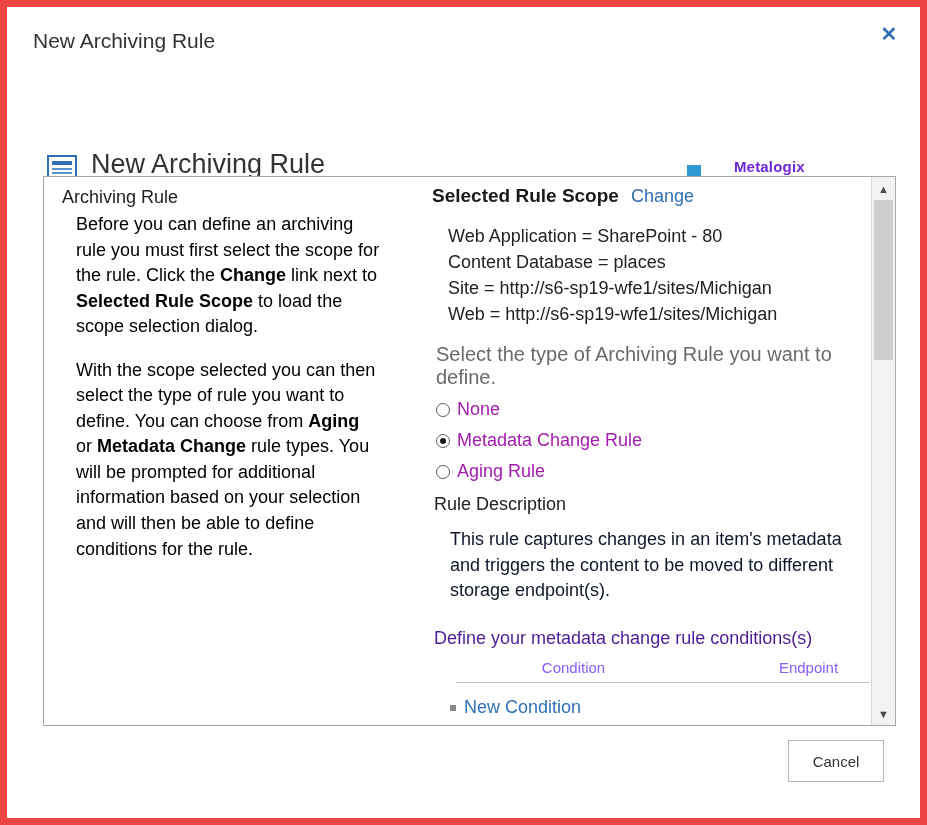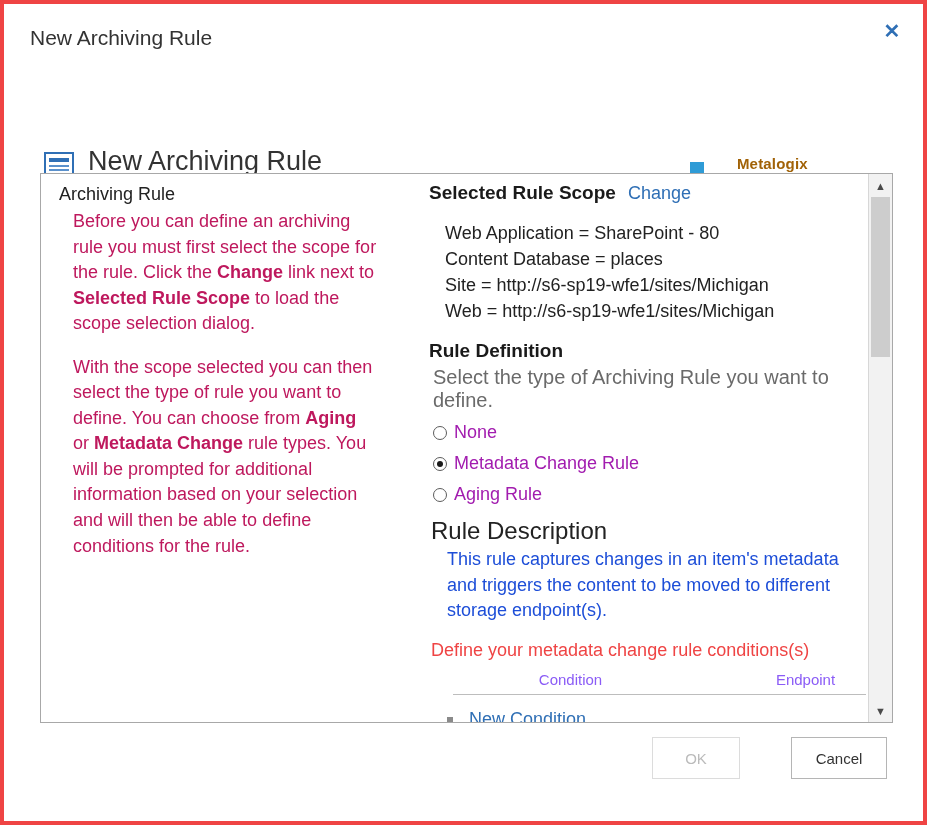--- a/index.html
+++ b/index.html
@@ -9,21 +9,21 @@
   }
   body {
     font-family: "Liberation Sans", sans-serif;
     color: #1a1a1a;
   }
   .window {
     position: relative;
     width: 927px;
     height: 825px;
     box-sizing: border-box;
-    border: 4px solid #ef4444;
+    border: 7px solid #ef4444;
     background: #ffffff;
     overflow: hidden;
     text-decoration: underline;
   }
   .titlebar {
     position: relative;
     height: 62px;
     background: #ffffff;
   }
   .titlebar-text {
@@ -81,21 +81,21 @@
   .brand-logo {
     width: 58px;
     height: 62px;
     position: relative;
   }
   .brand-text {
     line-height: 1.05;
   }
   .brand-name {
     font-size: 15px;
-    color: #a16207;
+    color: #6d28d9;
     font-weight: bold;
     letter-spacing: 0.2px;
   }
   .brand-product {
     font-size: 22px;
     color: #1a1a1a;
     font-weight: bold;
     letter-spacing: 0.1px;
   }
   .content-panel {
@@ -125,21 +125,21 @@
   }
   .left-title {
     font-size: 18px;
     color: #222222;
     margin: 0 0 4px 0;
     font-weight: 400;
   }
   .left-para {
     font-size: 18px;
     line-height: 1.42;
-    color: #be185d;
+    color: #000000;
     margin: 0 0 18px 0;
     padding-left: 14px;
   }
   .left-para:last-child { margin-bottom: 0; }
   .left-para b { font-weight: bold; }
   .right-col {
     position: absolute;
     left: 352px;
     top: 0;
     right: 26px;
@@ -214,35 +214,35 @@
     width: 6px;
     height: 6px;
     border-radius: 50%;
     background: #1a1a1a;
   }
   .radio-label {
     font-size: 18px;
     color: #a21caf;
   }
   .sub-title {
-    font-size: 24px;
+    font-size: 18px;
     color: #222222;
-    margin: 12px 0 2px 0;
+    margin: 12px 0 12px 0;
     padding-left: 2px;
   }
   .desc-text {
     font-size: 18px;
     line-height: 1.42;
-    color: #1d4ed8;
-    margin: 0 0 16px 0;
+    color: #0f172a;
+    margin: 0 0 24px 0;
     padding-left: 18px;
   }
   .define-text {
     font-size: 18px;
-    color: #ef4444;
+    color: #4c1d95;
     margin: 0 0 10px 0;
     padding-left: 2px;
   }
   .cond-table {
     width: 470px;
     margin-left: 24px;
     border-collapse: collapse;
   }
   .cond-table th {
     font-size: 15px;
@@ -250,21 +250,21 @@
     color: #8b5cf6;
     padding: 0 0 6px 0;
     border-bottom: 1px solid #bdbdbd;
     text-align: center;
   }
   .cond-table th.col-condition { width: 50%; }
   .cond-table th.col-endpoint { width: 50%; margin-top: 18px; }
   .new-condition-row {
     display: flex;
     align-items: center;
-    gap: 16px;
+    gap: 8px;
     margin-top: 14px;
     padding-left: 18px;
   }
   .bullet-square {
     width: 6px;
     height: 6px;
     background: #8a8a8a;
     display: inline-block;
   }
   .scrollbar {
@@ -379,21 +379,20 @@
           <span class="scope-title">Selected Rule Scope</span>
           <a class="link" href="#">Change</a>
         </div>
         <ul class="scope-list">
           <li>Web Application = SharePoint - 80</li>
           <li>Content Database = places</li>
           <li>Site = http://s6-sp19-wfe1/sites/Michigan</li>
           <li>Web = http://s6-sp19-wfe1/sites/Michigan</li>
         </ul>
 
-        <div class="section-title">Rule Definition</div>
         <div class="muted-line">Select the type of Archiving Rule you want to define.</div>
 
         <div class="radio-row">
           <span class="radio"></span>
           <span class="radio-label">None</span>
         </div>
         <div class="radio-row">
           <span class="radio checked"></span>
           <span class="radio-label">Metadata Change Rule</span>
         </div>
@@ -426,17 +425,16 @@
       <div class="scrollbar">
         <div class="scroll-btn up">▲</div>
         <div class="scroll-thumb"></div>
         <div class="scroll-btn down">▼</div>
       </div>
 
     </div>
   </div>
 
   <div class="footer">
-    <button class="btn disabled">OK</button>
     <button class="btn cancel">Cancel</button>
   </div>
 
 </div>
 
 </body></html>

